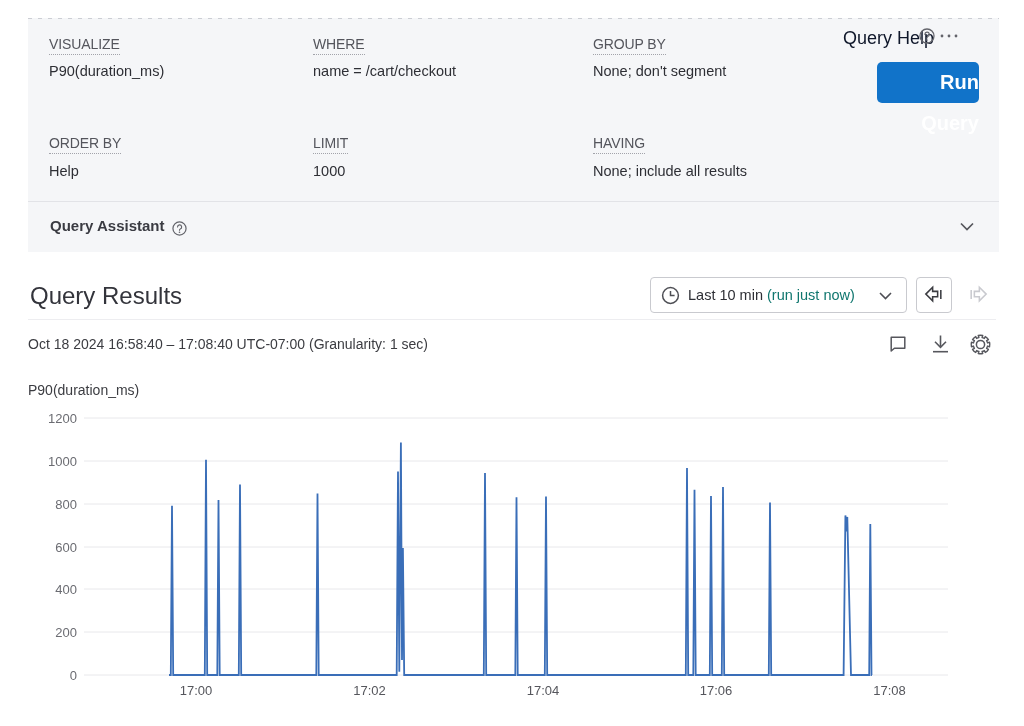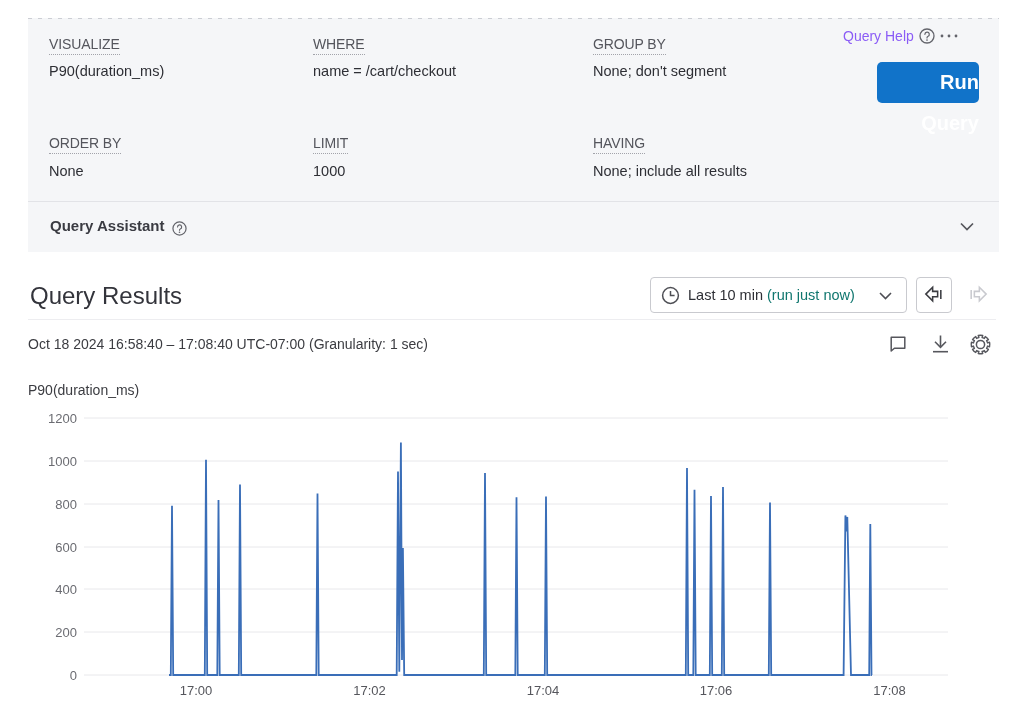--- a/index.html
+++ b/index.html
@@ -6,21 +6,21 @@
   html,body { width:1024px; height:726px; background:#fff; font-family:"Liberation Sans", sans-serif; }
   #page { position:relative; width:1012px; height:726px; overflow:hidden;padding-left:48px; }
   .abs { position:absolute; }
   .qlabel { font-size:14px; color:#54555c; letter-spacing:-0.1px; border-bottom:1px dotted #a2a3aa; padding-bottom:2px; display:inline-block; }
   .qval { font-size:14.5px; color:#2e2f35; }
   
   #panel { position:absolute; left:28px; top:18px; width:971px; height:234px; background:#f5f6f8; }
   #panel-dash { position:absolute; left:28px; top:18px; width:971px; height:1px; background:repeating-linear-gradient(90deg, #cbcdd3 0 4px, transparent 4px 10px); }
   #qa-divider { position:absolute; left:28px; top:201px; width:971px; height:1px; background:#e2e3e7; }
   .btn-run { position:absolute; left:877px; top:62px; width:102px; height:41px; background:#1173c9; border-radius:5px; color:#fff; font-weight:bold; font-size:20px; text-align:right; line-height:41px; }
-  .qhelp { position:absolute; left:843px; top:28px; font-size:14px; color:#8b5cf6; }
+  .qhelp { position:absolute; left:843px; top:28px; font-size:18px; color:#0f172a; }
   
   .dropdown { position:absolute; left:650px; top:277px; width:257px; height:36px; border:1px solid #c9cacf; border-radius:4px; background:#fff; }
   .backbtn { position:absolute; left:916px; top:277px; width:36px; height:36px; border:1px solid #c9cacf; border-radius:4px; background:#fff; }
   .hdr-divider { position:absolute; left:28px; top:319px; width:968px; height:1px; background:#ededf0; }
 </style>
 </head>
 <body>
 <div id="page">
 
   <div id="panel"></div>
@@ -29,21 +29,21 @@
   <div class="abs" style="left:49px; top:35px;"><span class="qlabel">VISUALIZE</span></div>
   <div class="abs qval" style="left:49px; top:63px;">P90(duration_ms)</div>
 
   <div class="abs" style="left:313px; top:35px;"><span class="qlabel">WHERE</span></div>
   <div class="abs qval" style="left:313px; top:63px;">name&nbsp;=&nbsp;/cart/checkout</div>
 
   <div class="abs" style="left:593px; top:35px;"><span class="qlabel">GROUP BY</span></div>
   <div class="abs qval" style="left:593px; top:63px;">None; don't segment</div>
 
   <div class="abs" style="left:49px; top:134px;"><span class="qlabel">ORDER BY</span></div>
-  <div class="abs qval" style="left:49px; top:163px;">None</div>
+  <div class="abs qval" style="left:49px; top:163px;">Help</div>
 
   <div class="abs" style="left:313px; top:134px;"><span class="qlabel">LIMIT</span></div>
   <div class="abs qval" style="left:313px; top:163px;">1000</div>
 
   <div class="abs" style="left:593px; top:134px;"><span class="qlabel">HAVING</span></div>
   <div class="abs qval" style="left:593px; top:163px;">None; include all results</div>
 
   <div class="qhelp">Query Help</div>
   <svg class="abs" style="left:919px; top:28px;" width="16" height="16" viewBox="0 0 16 16">
     <circle cx="8" cy="8" r="7" fill="none" stroke="#63646b" stroke-width="1.3"></circle>

